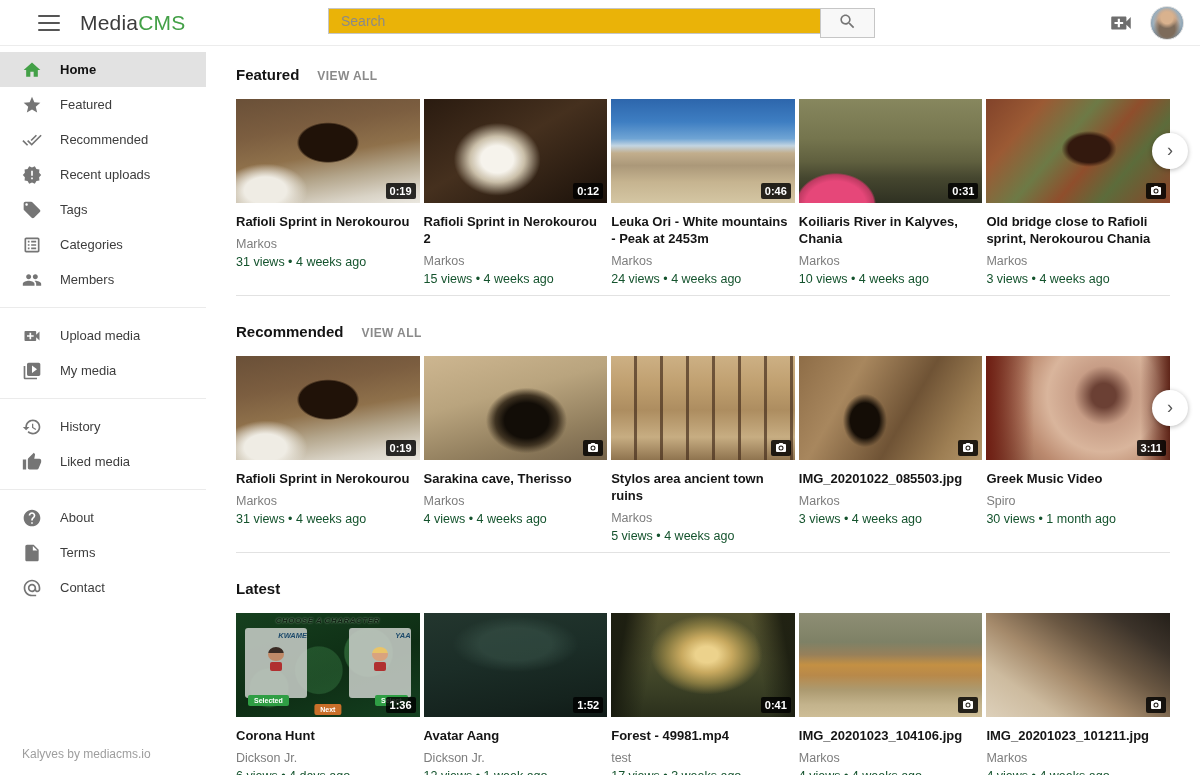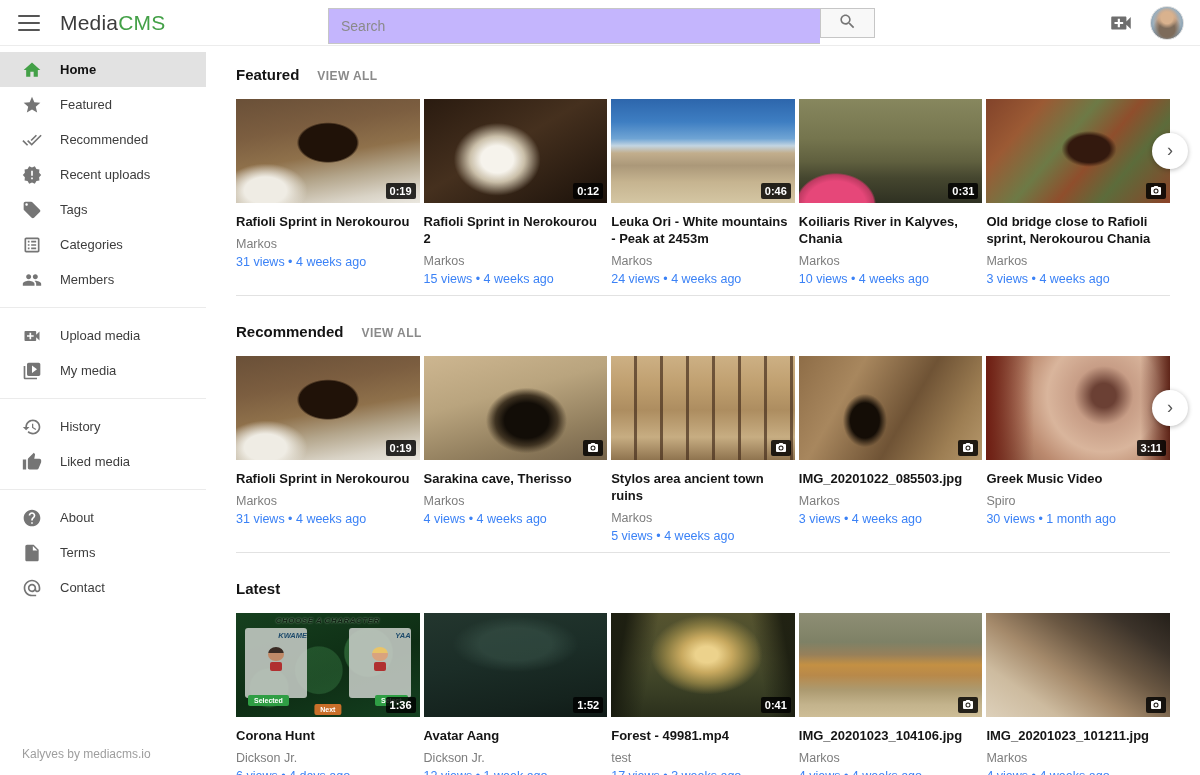--- a/index.html
+++ b/index.html
@@ -1,29 +1,29 @@
 <!DOCTYPE html>
 <html><head>
 <meta charset="utf-8">
 <style>
   * { margin:0; padding:0; box-sizing:border-box; }
   html,body { width:1200px; height:775px; overflow:hidden; background:#fff;
     font-family:"Liberation Sans","DejaVu Sans",sans-serif; color:#222; }
 
   
   .header { height:46px; display:flex; align-items:center; background:#fff;
-    border-bottom:1px solid #ececec; position:relative; z-index:5; }
+    border-bottom:1px solid #ececec; position:relative; z-index:5;padding-left:20px; }
   .hamburger { margin-left:18px; width:22px; height:16px; display:flex; flex-direction:column;
     justify-content:space-between; cursor:pointer; }
   .hamburger span { display:block; height:2px; background:#555; border-radius:1px; }
   .logo { margin-left:20px; font-size:21px; letter-spacing:.2px; color:#3c3c3c; cursor:pointer; }
   .logo .green { color:#43a047; }
   .searchwrap { position:absolute; left:328px; top:8px; display:flex; height:30px; }
-  .searchinput { width:492px; height:36px; border:1px solid #c6c6c6; border-right:none;
-    padding:0 12px; font-size:14px; color:#333; outline:none; background:#c4b5fd;
+  .searchinput { width:492px; height:26px; border:1px solid #c6c6c6; border-right:none;
+    padding:0 12px; font-size:14px; color:#333; outline:none; background:#eab308;
     font-family:inherit; }
   .searchinput::placeholder { color:#8a8a8a; }
   .searchbtn { width:55px; height:30px; border:1px solid #c6c6c6; background:#f8f8f8;
     display:flex; align-items:center; justify-content:center; cursor:pointer; }
   .hdr-right { position:absolute; right:16px; top:0; height:46px; display:flex; align-items:center; gap:16px; }
   .avatar { width:34px; height:34px; border-radius:50%; cursor:pointer;
     background:
       radial-gradient(circle at 50% 34%, #d9b28e 0 22%, rgba(217,178,142,0) 40%),
       radial-gradient(circle at 50% 70%, #7d6b5a 0 28%, rgba(125,107,90,0) 52%),
       radial-gradient(circle at 50% 45%, #c9a183 0 34%, #9db0bd 58%, #6b89a3 85%, #5d7a94 100%);
@@ -53,21 +53,21 @@
     letter-spacing:.4px; cursor:pointer; }
   .rowwrap { position:relative; margin-top:16px; }
   .cards { display:grid; grid-template-columns:repeat(5,1fr); gap:4px; }
   .card { cursor:pointer; }
   .thumb { position:relative; height:104px; width:100%; overflow:hidden; background:#ddd; }
   .badge { position:absolute; right:4px; bottom:4px; background:rgba(0,0,0,.82); color:#fff;
     font-size:11px; font-weight:bold; padding:2px 4px; border-radius:2px; line-height:12px;
     display:inline-flex; align-items:center; z-index:3; }
   .c-title { margin-top:10px; font-size:13px; font-weight:bold; color:#151515; line-height:17px; }
   .c-author { margin-top:7px; font-size:12.5px; color:#7d7d7d; line-height:15px; }
-  .c-meta { margin-top:3px; font-size:12.5px; color:#3b82f6; line-height:15px; }
+  .c-meta { margin-top:3px; font-size:12.5px; color:#14532d; line-height:15px; }
   .nextbtn { position:absolute; right:-18px; top:34px; width:36px; height:36px; border-radius:50%;
     background:#fff; box-shadow:0 1px 5px rgba(0,0,0,.28); border:none; cursor:pointer;
     display:flex; align-items:center; justify-content:center; z-index:4; }
   .nextbtn .chev { font-size:18px; color:#555; line-height:1; margin-top:-2px; }
 
   
   .t-arch { background:
     radial-gradient(ellipse 52px 34px at 50% 42%, #201208 0 55%, rgba(32,18,8,0) 60%),
     radial-gradient(ellipse 70px 45px at 16% 88%, #efece4 0 30%, rgba(239,236,228,0) 60%),
     linear-gradient(170deg,#6a5038 0%,#7c5e40 30%,#8f714b 52%,#b4a68c 70%,#d9d3c6 88%,#eae7df 100%); }

